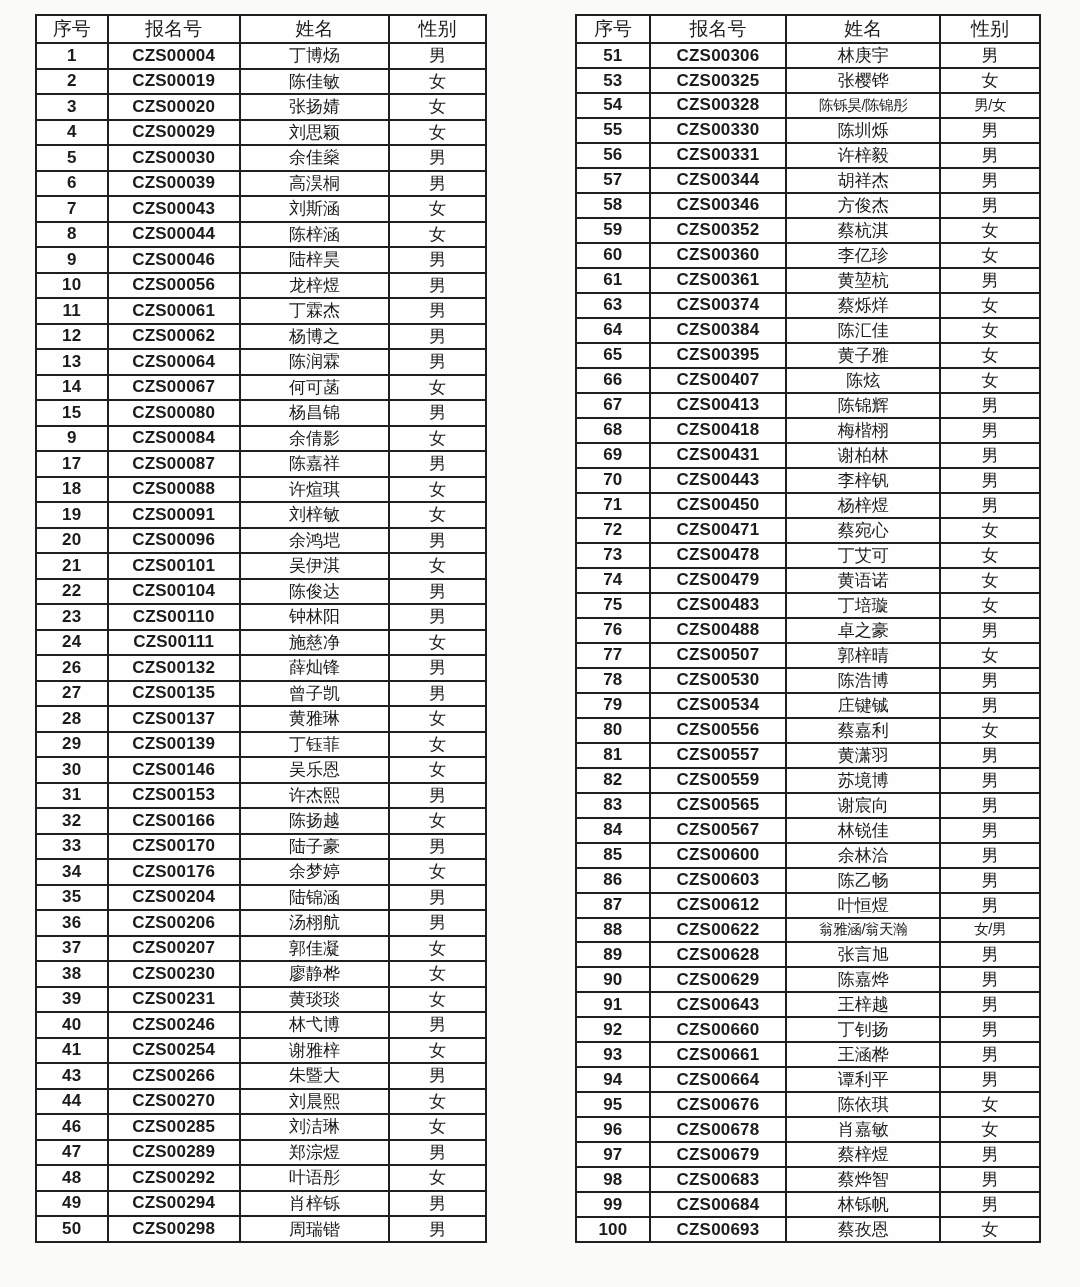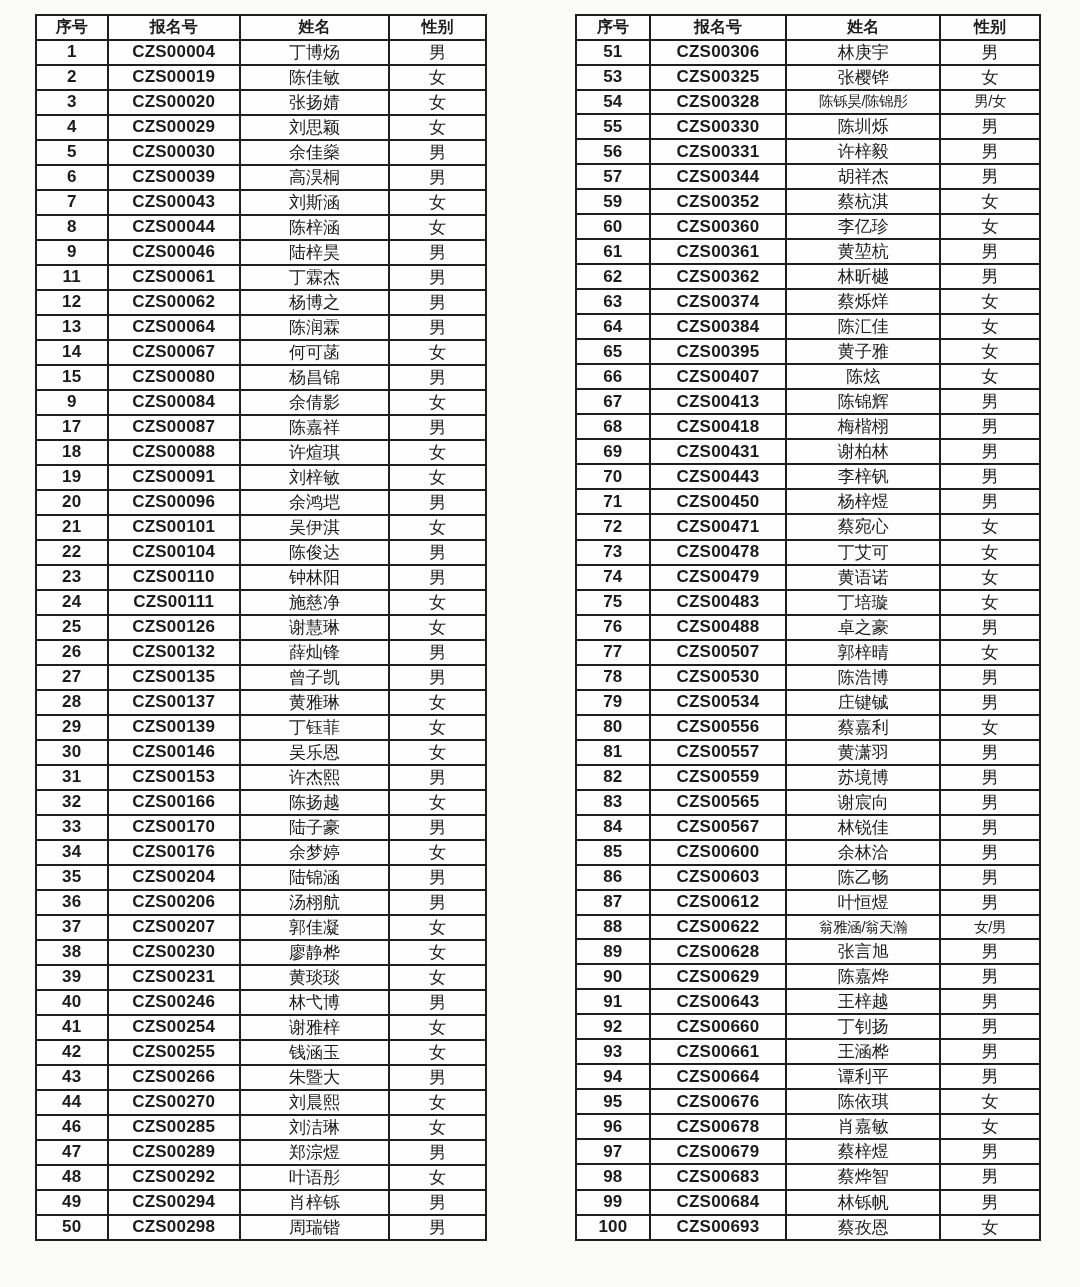--- a/index.html
+++ b/index.html
@@ -30,22 +30,22 @@
     border:2px solid #1f1f1f;
     text-align:center;
     vertical-align:middle;
     height:22.6px;
     padding:0;
     overflow:hidden;
     white-space:nowrap;
     font-size:17px;
   }
   th{
-    font-weight:700;
-    font-size:16px;
+    font-weight:400;
+    font-size:19px;
   }
   td[data-name="cell-serial"],
   td[data-name="cell-reg-no"]{
     font-weight:600;
     letter-spacing:0.2px;
   }
   td[data-name="cell-name"],
   td[data-name="cell-gender"]{
     font-weight:500;
   }
@@ -124,20 +124,26 @@
           <td data-name="cell-name">陈梓涵</td>
           <td data-name="cell-gender">女</td>
         </tr>
         <tr data-name="table-row">
           <td data-name="cell-serial">9</td>
           <td data-name="cell-reg-no">CZS00046</td>
           <td data-name="cell-name">陆梓昊</td>
           <td data-name="cell-gender">男</td>
         </tr>
         <tr data-name="table-row">
+          <td data-name="cell-serial">10</td>
+          <td data-name="cell-reg-no">CZS00056</td>
+          <td data-name="cell-name">龙梓煜</td>
+          <td data-name="cell-gender">男</td>
+        </tr>
+        <tr data-name="table-row">
           <td data-name="cell-serial">11</td>
           <td data-name="cell-reg-no">CZS00061</td>
           <td data-name="cell-name">丁霖杰</td>
           <td data-name="cell-gender">男</td>
         </tr>
         <tr data-name="table-row">
           <td data-name="cell-serial">12</td>
           <td data-name="cell-reg-no">CZS00062</td>
           <td data-name="cell-name">杨博之</td>
           <td data-name="cell-gender">男</td>
@@ -208,26 +214,20 @@
           <td data-name="cell-name">钟林阳</td>
           <td data-name="cell-gender">男</td>
         </tr>
         <tr data-name="table-row">
           <td data-name="cell-serial">24</td>
           <td data-name="cell-reg-no">CZS00111</td>
           <td data-name="cell-name">施慈净</td>
           <td data-name="cell-gender">女</td>
         </tr>
         <tr data-name="table-row">
-          <td data-name="cell-serial">25</td>
-          <td data-name="cell-reg-no">CZS00126</td>
-          <td data-name="cell-name">谢慧琳</td>
-          <td data-name="cell-gender">女</td>
-        </tr>
-        <tr data-name="table-row">
           <td data-name="cell-serial">26</td>
           <td data-name="cell-reg-no">CZS00132</td>
           <td data-name="cell-name">薛灿锋</td>
           <td data-name="cell-gender">男</td>
         </tr>
         <tr data-name="table-row">
           <td data-name="cell-serial">27</td>
           <td data-name="cell-reg-no">CZS00135</td>
           <td data-name="cell-name">曾子凯</td>
           <td data-name="cell-gender">男</td>
@@ -307,26 +307,20 @@
         <tr data-name="table-row">
           <td data-name="cell-serial">40</td>
           <td data-name="cell-reg-no">CZS00246</td>
           <td data-name="cell-name">林弋博</td>
           <td data-name="cell-gender">男</td>
         </tr>
         <tr data-name="table-row">
           <td data-name="cell-serial">41</td>
           <td data-name="cell-reg-no">CZS00254</td>
           <td data-name="cell-name">谢雅梓</td>
-          <td data-name="cell-gender">女</td>
-        </tr>
-        <tr data-name="table-row">
-          <td data-name="cell-serial">42</td>
-          <td data-name="cell-reg-no">CZS00255</td>
-          <td data-name="cell-name">钱涵玉</td>
           <td data-name="cell-gender">女</td>
         </tr>
         <tr data-name="table-row">
           <td data-name="cell-serial">43</td>
           <td data-name="cell-reg-no">CZS00266</td>
           <td data-name="cell-name">朱暨大</td>
           <td data-name="cell-gender">男</td>
         </tr>
         <tr data-name="table-row">
           <td data-name="cell-serial">44</td>
@@ -413,41 +407,41 @@
           <td data-name="cell-name">许梓毅</td>
           <td data-name="cell-gender">男</td>
         </tr>
         <tr data-name="table-row">
           <td data-name="cell-serial">57</td>
           <td data-name="cell-reg-no">CZS00344</td>
           <td data-name="cell-name">胡祥杰</td>
           <td data-name="cell-gender">男</td>
         </tr>
         <tr data-name="table-row">
+          <td data-name="cell-serial">58</td>
+          <td data-name="cell-reg-no">CZS00346</td>
+          <td data-name="cell-name">方俊杰</td>
+          <td data-name="cell-gender">男</td>
+        </tr>
+        <tr data-name="table-row">
           <td data-name="cell-serial">59</td>
           <td data-name="cell-reg-no">CZS00352</td>
           <td data-name="cell-name">蔡杭淇</td>
           <td data-name="cell-gender">女</td>
         </tr>
         <tr data-name="table-row">
           <td data-name="cell-serial">60</td>
           <td data-name="cell-reg-no">CZS00360</td>
           <td data-name="cell-name">李亿珍</td>
           <td data-name="cell-gender">女</td>
         </tr>
         <tr data-name="table-row">
           <td data-name="cell-serial">61</td>
           <td data-name="cell-reg-no">CZS00361</td>
           <td data-name="cell-name">黄堃杭</td>
-          <td data-name="cell-gender">男</td>
-        </tr>
-        <tr data-name="table-row">
-          <td data-name="cell-serial">62</td>
-          <td data-name="cell-reg-no">CZS00362</td>
-          <td data-name="cell-name">林昕樾</td>
           <td data-name="cell-gender">男</td>
         </tr>
         <tr data-name="table-row">
           <td data-name="cell-serial">63</td>
           <td data-name="cell-reg-no">CZS00374</td>
           <td data-name="cell-name">蔡烁烊</td>
           <td data-name="cell-gender">女</td>
         </tr>
         <tr data-name="table-row">
           <td data-name="cell-serial">64</td>

